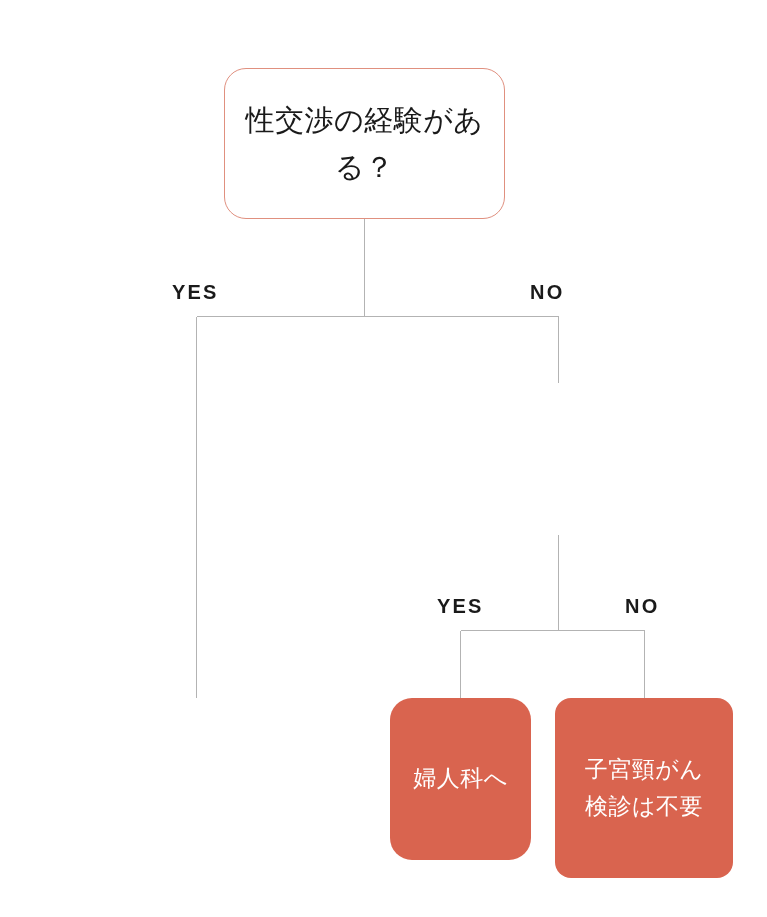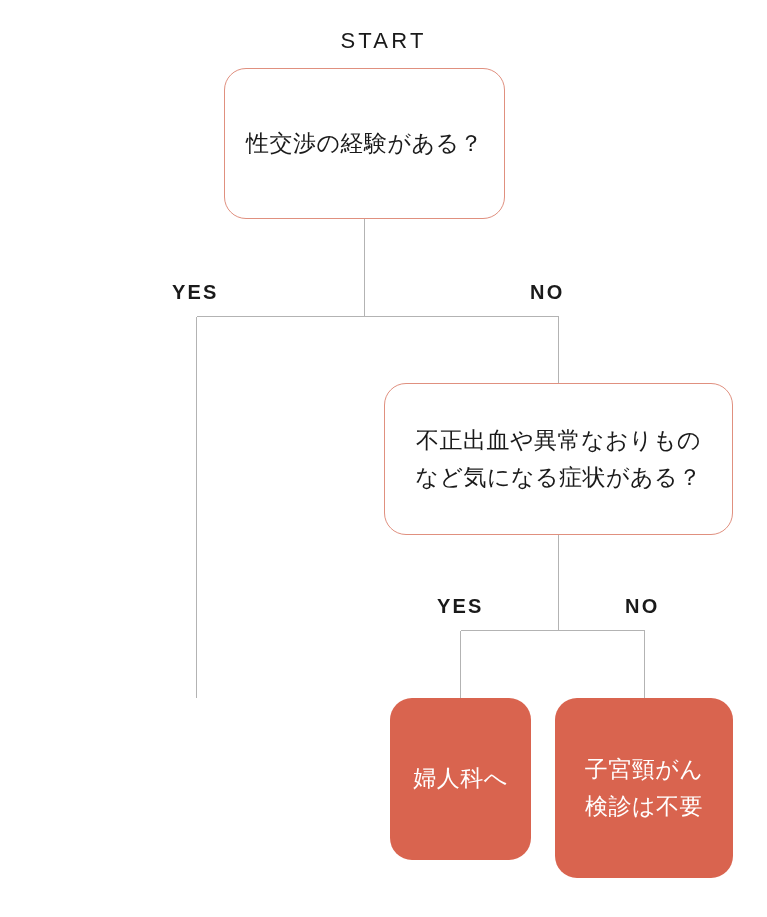--- a/index.html
+++ b/index.html
@@ -33,21 +33,21 @@
     justify-content: center;
     text-align: center;
   }
   .node-question {
     background: #ffffff;
     border: 1.4px solid #e0907f;
     border-radius: 22px;
   }
   .node-question .node-text {
     color: #1a1a1a;
-    font-size: 23px;
+    font-size: 29px;
     line-height: 1.62;
     letter-spacing: 0.5px;
     font-weight: 400;
   }
   .node-result {
     background: #d9644f;
     border-radius: 22px;
   }
   .node-result .node-text {
     color: #ffffff;
@@ -81,21 +81,21 @@
     color: #1a1a1a;
     white-space: nowrap;
     font-weight: bold;
   }
 
   
   #node-q1 { left: 224px; top: 68px; width: 281px; height: 151px; }
   #node-q2 { left: 384px; top: 383px; width: 349px; height: 152px; }
   #node-r1 { left: 29px;  top: 698px; width: 339px; height: 180px; }
   #node-r2 { left: 390px; top: 698px; width: 141px; height: 162px; }
-  #node-r3 { left: 555px; top: 698px; width: 178px; height: 180px; }
+  #node-r3 { left: 555px; top: 698px; width: 178px; height: 180px; border-radius: 16px; }
 
   #lbl-yes-1 { left: 172px; top: 281px; }
   #lbl-no-1  { left: 530px; top: 281px; }
   #lbl-yes-2 { left: 437px; top: 595px; }
   #lbl-no-2  { left: 625px; top: 595px; }
 </style>
 </head>
 <body>
 
 <div id="flowchart">
@@ -114,33 +114,28 @@
       <path d="M558.5 535 L558.5 630.5"></path>
 
       <path d="M460.5 630.5 L644.5 630.5"></path>
 
       <path d="M460.5 630.5 L460.5 698"></path>
 
       <path d="M644.5 630.5 L644.5 698"></path>
     </g>
   </svg>
 
-  <div class="start-label">START</div>
 
   <div class="node node-question" id="node-q1">
     <span class="node-text">性交渉の経験がある？</span>
   </div>
 
   <div class="edge-label" id="lbl-yes-1">YES</div>
   <div class="edge-label" id="lbl-no-1">NO</div>
 
-  <div class="node node-question" id="node-q2">
-    <span class="node-text">不正出血や異常なおりもの
-など気になる症状がある？</span>
-  </div>
 
   <div class="edge-label" id="lbl-yes-2">YES</div>
   <div class="edge-label" id="lbl-no-2">NO</div>
 
 
   <div class="node node-result" id="node-r2">
     <span class="node-text">婦人科へ</span>
   </div>
 
   <div class="node node-result" id="node-r3">

